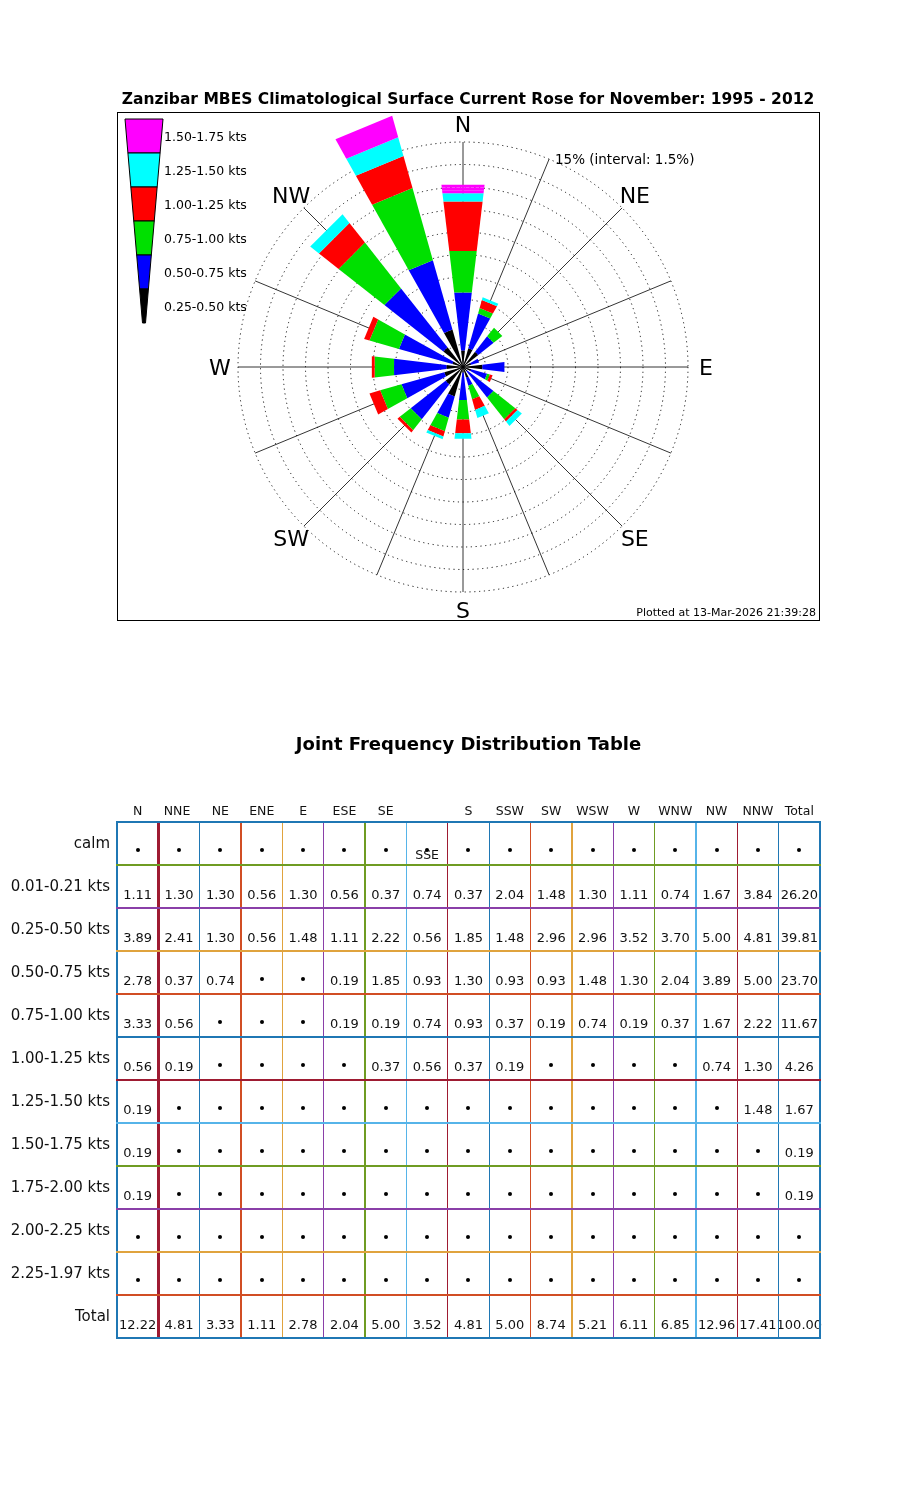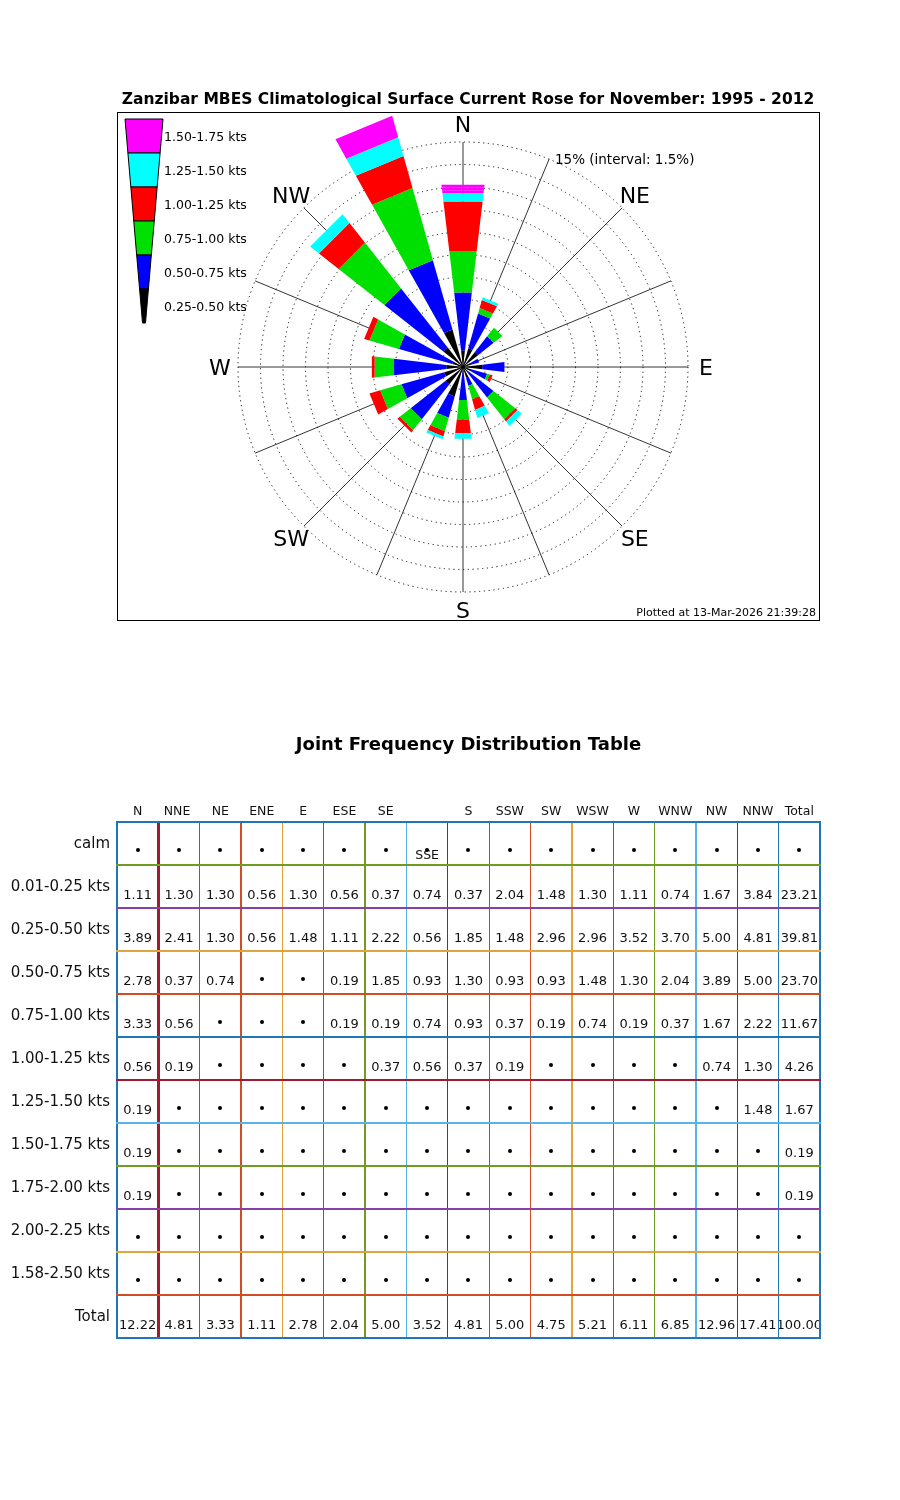--- a/index.html
+++ b/index.html
@@ -162,30 +162,30 @@
     <div class="jfd-header" style="left: 447.824px; top: 803px; width: 41.3529px;">S</div>
     <div class="jfd-header" style="left: 489.176px; top: 803px; width: 41.3529px;">SSW</div>
     <div class="jfd-header" style="left: 530.529px; top: 803px; width: 41.3529px;">SW</div>
     <div class="jfd-header" style="left: 571.882px; top: 803px; width: 41.3529px;">WSW</div>
     <div class="jfd-header" style="left: 613.235px; top: 803px; width: 41.3529px;">W</div>
     <div class="jfd-header" style="left: 654.588px; top: 803px; width: 41.3529px;">WNW</div>
     <div class="jfd-header" style="left: 695.941px; top: 803px; width: 41.3529px;">NW</div>
     <div class="jfd-header" style="left: 737.294px; top: 803px; width: 41.3529px;">NNW</div>
     <div class="jfd-header" style="left: 778.647px; top: 803px; width: 41.3529px;">Total</div>
     <div class="jfd-rowlabel" style="left: 0px; top: 834px;">calm</div>
-    <div class="jfd-rowlabel" style="left: 0px; top: 877px;">0.01-0.25 kts</div>
+    <div class="jfd-rowlabel" style="left: 0px; top: 877px;">0.01-0.21 kts</div>
     <div class="jfd-rowlabel" style="left: 0px; top: 920px;">0.25-0.50 kts</div>
     <div class="jfd-rowlabel" style="left: 0px; top: 963px;">0.50-0.75 kts</div>
     <div class="jfd-rowlabel" style="left: 0px; top: 1006px;">0.75-1.00 kts</div>
     <div class="jfd-rowlabel" style="left: 0px; top: 1049px;">1.00-1.25 kts</div>
     <div class="jfd-rowlabel" style="left: 0px; top: 1092px;">1.25-1.50 kts</div>
     <div class="jfd-rowlabel" style="left: 0px; top: 1135px;">1.50-1.75 kts</div>
     <div class="jfd-rowlabel" style="left: 0px; top: 1178px;">1.75-2.00 kts</div>
     <div class="jfd-rowlabel" style="left: 0px; top: 1221px;">2.00-2.25 kts</div>
-    <div class="jfd-rowlabel" style="left: 0px; top: 1264px;">1.58-2.50 kts</div>
+    <div class="jfd-rowlabel" style="left: 0px; top: 1264px;">2.25-1.97 kts</div>
     <div class="jfd-rowlabel" style="left: 0px; top: 1307px;">Total</div>
     <div class="jfd-cell" style="left: 117px; top: 822px; width: 41.3529px; height: 43px;">
       <span class="jfd-dot"></span>
     </div>
     <div class="jfd-cell" style="left: 158.353px; top: 822px; width: 41.3529px; height: 43px;">
       <span class="jfd-dot"></span>
     </div>
     <div class="jfd-cell" style="left: 199.706px; top: 822px; width: 41.3529px; height: 43px;">
       <span class="jfd-dot"></span>
     </div>
@@ -273,21 +273,21 @@
     <div class="jfd-cell" style="left: 654.588px; top: 865px; width: 41.3529px; height: 43px;">
       <span class="num">0.74</span>
     </div>
     <div class="jfd-cell" style="left: 695.941px; top: 865px; width: 41.3529px; height: 43px;">
       <span class="num">1.67</span>
     </div>
     <div class="jfd-cell" style="left: 737.294px; top: 865px; width: 41.3529px; height: 43px;">
       <span class="num">3.84</span>
     </div>
     <div class="jfd-cell" style="left: 778.647px; top: 865px; width: 41.3529px; height: 43px;">
-      <span class="num">23.21</span>
+      <span class="num">26.20</span>
     </div>
     <div class="jfd-cell" style="left: 117px; top: 908px; width: 41.3529px; height: 43px;">
       <span class="num">3.89</span>
     </div>
     <div class="jfd-cell" style="left: 158.353px; top: 908px; width: 41.3529px; height: 43px;">
       <span class="num">2.41</span>
     </div>
     <div class="jfd-cell" style="left: 199.706px; top: 908px; width: 41.3529px; height: 43px;">
       <span class="num">1.30</span>
     </div>
@@ -765,21 +765,21 @@
     <div class="jfd-cell" style="left: 406.471px; top: 1295px; width: 41.3529px; height: 43px;">
       <span class="num">3.52</span>
     </div>
     <div class="jfd-cell" style="left: 447.824px; top: 1295px; width: 41.3529px; height: 43px;">
       <span class="num">4.81</span>
     </div>
     <div class="jfd-cell" style="left: 489.176px; top: 1295px; width: 41.3529px; height: 43px;">
       <span class="num">5.00</span>
     </div>
     <div class="jfd-cell" style="left: 530.529px; top: 1295px; width: 41.3529px; height: 43px;">
-      <span class="num">4.75</span>
+      <span class="num">8.74</span>
     </div>
     <div class="jfd-cell" style="left: 571.882px; top: 1295px; width: 41.3529px; height: 43px;">
       <span class="num">5.21</span>
     </div>
     <div class="jfd-cell" style="left: 613.235px; top: 1295px; width: 41.3529px; height: 43px;">
       <span class="num">6.11</span>
     </div>
     <div class="jfd-cell" style="left: 654.588px; top: 1295px; width: 41.3529px; height: 43px;">
       <span class="num">6.85</span>
     </div>

